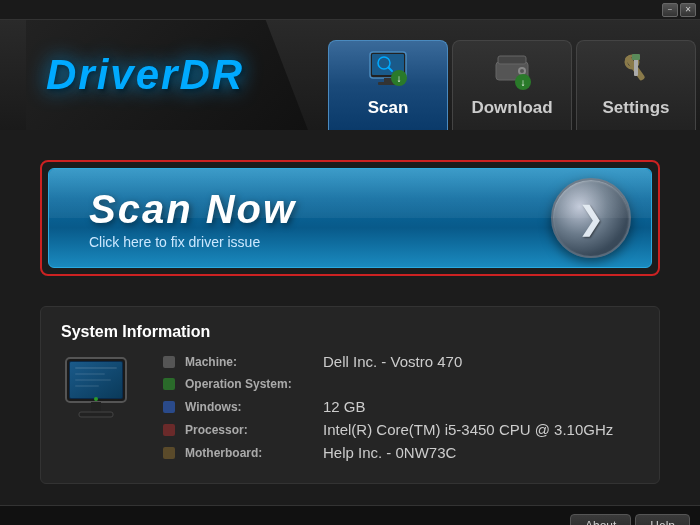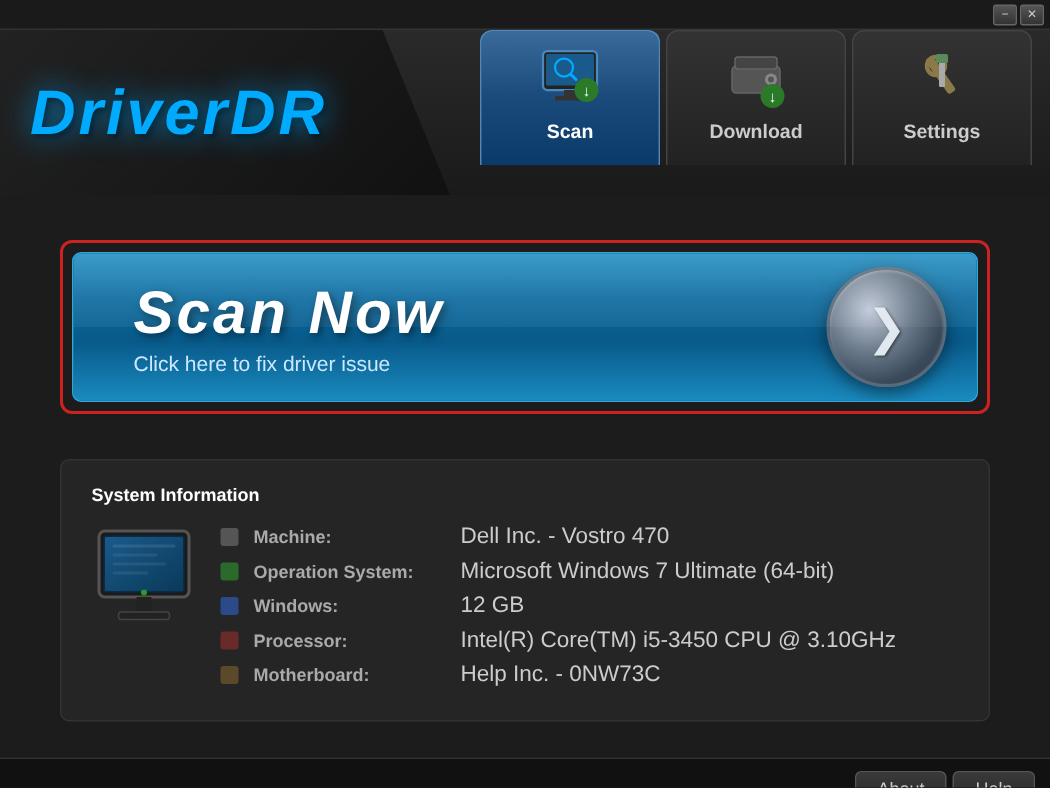--- a/index.html
+++ b/index.html
@@ -12,22 +12,23 @@
       overflow: hidden;
       position: relative;
     }
 
     
     .header {
       width: 100%;
       height: 110px;
       background: linear-gradient(180deg, #2a2a2a 0%, #1a1a1a 100%);
       display: flex;
-      align-items: flex-start;
+      align-items: flex-end;
       position: relative;
+      padding-left: 26px;
     }
 
     
     .logo-area {
       width: 300px;
       height: 110px;
       background: linear-gradient(135deg, #222 0%, #111 100%);
       display: flex;
       align-items: center;
       padding-left: 20px;
@@ -82,21 +83,21 @@
       width: 48px;
       height: 48px;
       margin-bottom: 4px;
       display: flex;
       align-items: center;
       justify-content: center;
     }
 
     .tab-label {
       color: #ccc;
-      font-size: 13px;
+      font-size: 17px;
       font-weight: bold;
     }
 
     .nav-tab.active .tab-label {
       color: #fff;
     }
 
     
     .main-content {
       width: 100%;
@@ -181,29 +182,29 @@
     
     .system-info-section {
       background: #252525;
       border: 1px solid #333;
       border-radius: 6px;
       padding: 16px 20px;
     }
 
     .system-info-title {
       color: #fff;
-      font-size: 12px;
+      font-size: 16px;
       font-weight: bold;
       margin-bottom: 12px;
     }
 
     .system-info-body {
       display: flex;
       align-items: flex-start;
-      gap: 4px;
+      gap: 20px;
     }
 
     .monitor-icon {
       width: 80px;
       height: 70px;
       flex-shrink: 0;
     }
 
     .monitor-svg {
       width: 80px;
@@ -432,21 +433,20 @@
           </div>
           <span class="info-label">Machine:</span>
           <span class="info-value">Dell Inc. - Vostro 470</span>
         </div>
 
         <div class="info-row">
           <div class="info-icon">
             <div class="info-sq sq-os"></div>
           </div>
           <span class="info-label">Operation System:</span>
-          <span class="info-value">Microsoft Windows 7 Ultimate  (64-bit)</span>
         </div>
 
         <div class="info-row">
           <div class="info-icon">
             <div class="info-sq sq-memory"></div>
           </div>
           <span class="info-label">Windows:</span>
           <span class="info-value">12 GB</span>
         </div>
 

